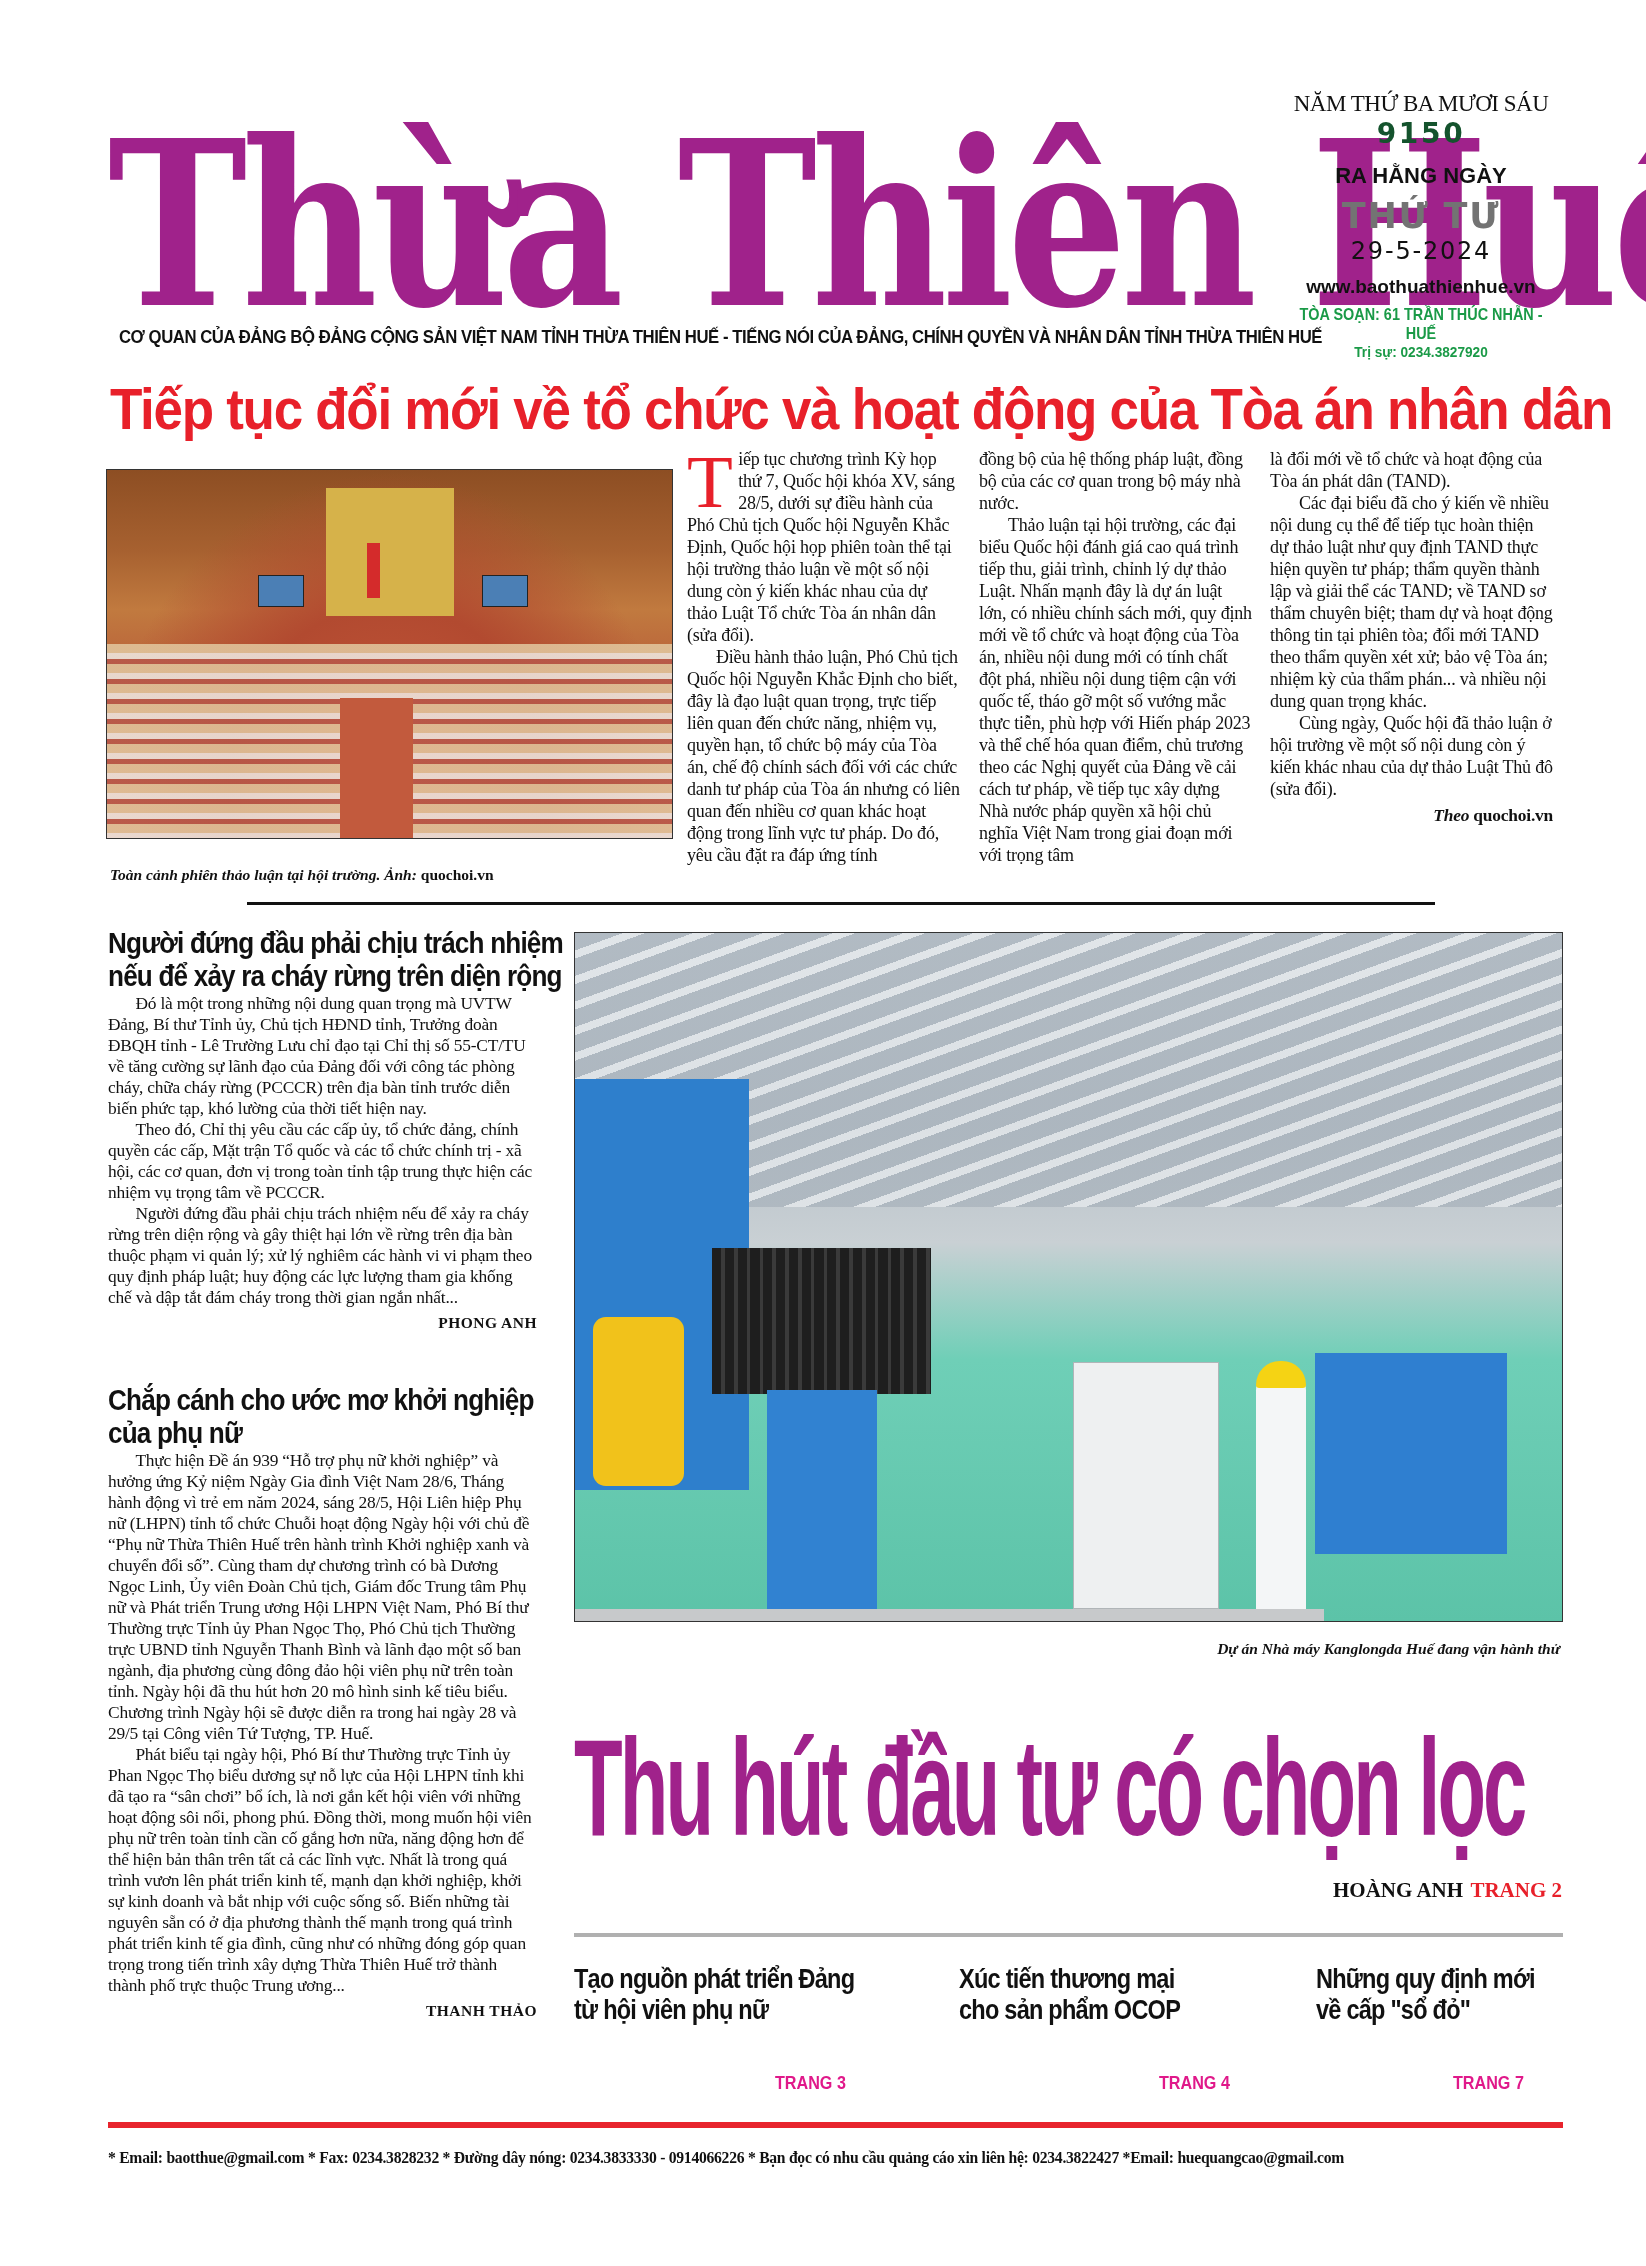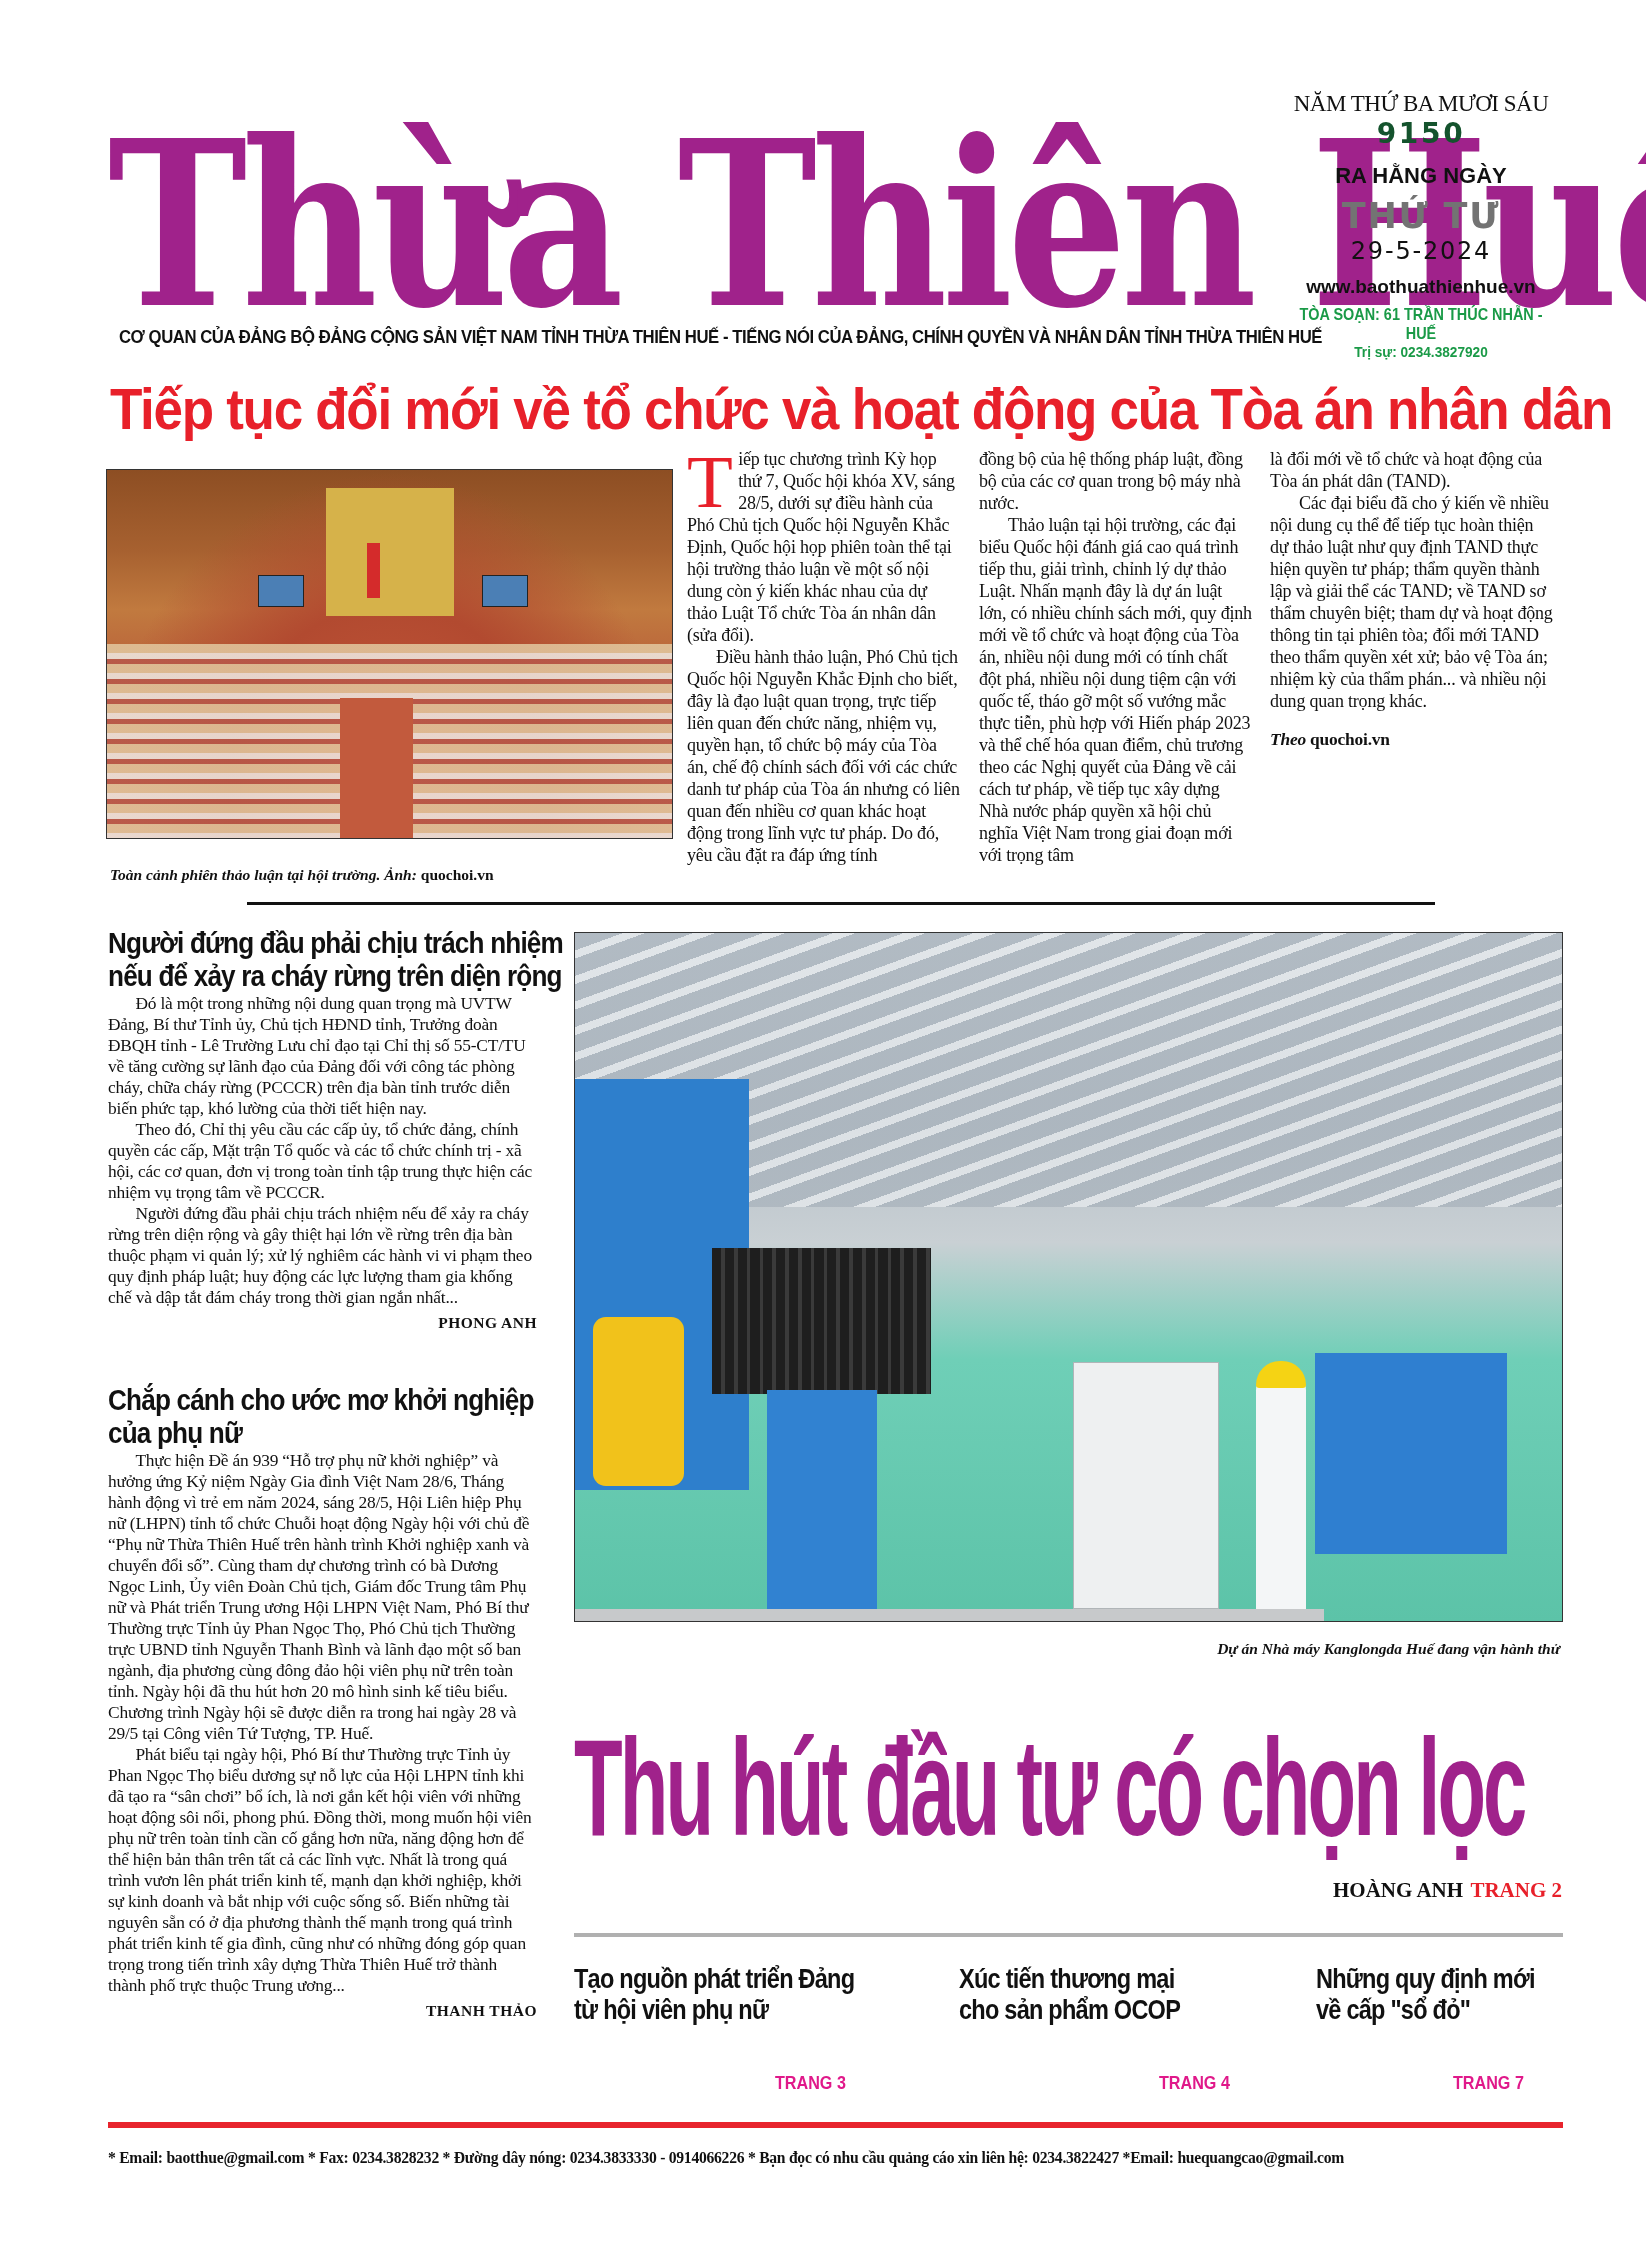--- a/index.html
+++ b/index.html
@@ -56,21 +56,21 @@
   .caption-1 .src { font-style: normal; }
 
   
   .col { font-size: 18px; line-height: 22px; text-align: left; letter-spacing: -0.2px; }
   .col p { text-indent: 29px; }
   .col p.first { text-indent: 0; }
   .dropcap { float: left; font-size: 75px; line-height: 60px; color: #e8202a; margin: 3.7px 5.5px 0 0; font-family: "Liberation Serif", serif; }
   .col-a { left: 687px; top: 448px; width: 274px; }
   .col-b { left: 979px; top: 448px; width: 274px; }
   .col-c { left: 1270px; top: 448px; width: 283px; }
-  .byline-r { font-weight: bold; margin-top: 16px; font-size: 17.4px; }
+  .byline-r { text-align: right; font-weight: bold; margin-top: 4px; font-size: 17.4px; }
   .byline-r i { font-weight: bold; }
 
   .rule-black { left: 247px; top: 902px; width: 1188px; height: 2.7px; background: #111; }
 
   
   .story-title { font-family: "Liberation Sans", sans-serif; font-weight: bold; font-size: 29px; line-height: 33px; letter-spacing: -0.9px; transform: scaleX(0.9); transform-origin: left; white-space: nowrap; }
   .story-body { font-size: 17.4px; line-height: 21px; letter-spacing: -0.2px; }
   .story-body p { text-indent: 27.4px; }
   .author { text-align: right; font-weight: bold; font-size: 15.5px; letter-spacing: 0.5px; margin-top: 5.5px; }
   .story-1 { left: 108px; top: 927px; width: 429px; }
@@ -152,20 +152,21 @@
   <p class="first"><span class="dropcap">T</span><span>iếp tục chương trình Kỳ họp thứ 7, Quốc hội khóa XV, sáng 28/5, dưới sự điều hành của Phó Chủ tịch Quốc hội Nguyễn Khắc Định, Quốc hội họp phiên toàn thể tại hội trường thảo luận về một số nội dung còn ý kiến khác nhau của dự thảo Luật Tổ chức Tòa án nhân dân (sửa đổi).</span></p>
   <p>Điều hành thảo luận, Phó Chủ tịch Quốc hội Nguyễn Khắc Định cho biết, đây là đạo luật quan trọng, trực tiếp liên quan đến chức năng, nhiệm vụ, quyền hạn, tổ chức bộ máy của Tòa án, chế độ chính sách đối với các chức danh tư pháp của Tòa án nhưng có liên quan đến nhiều cơ quan khác hoạt động trong lĩnh vực tư pháp. Do đó, yêu cầu đặt ra đáp ứng tính</p>
 </div>
 <div class="abs col col-b">
   <p class="first">đồng bộ của hệ thống pháp luật, đồng bộ của các cơ quan trong bộ máy nhà nước.</p>
   <p>Thảo luận tại hội trường, các đại biểu Quốc hội đánh giá cao quá trình tiếp thu, giải trình, chỉnh lý dự thảo Luật. Nhấn mạnh đây là dự án luật lớn, có nhiều chính sách mới, quy định mới về tổ chức và hoạt động của Tòa án, nhiều nội dung mới có tính chất đột phá, nhiều nội dung tiệm cận với quốc tế, tháo gỡ một số vướng mắc thực tiễn, phù hợp với Hiến pháp 2023 và thể chế hóa quan điểm, chủ trương theo các Nghị quyết của Đảng về cải cách tư pháp, về tiếp tục xây dựng Nhà nước pháp quyền xã hội chủ nghĩa Việt Nam trong giai đoạn mới với trọng tâm</p>
 </div>
 <div class="abs col col-c">
   <p class="first">là đổi mới về tổ chức và hoạt động của Tòa án phát dân (TAND).</p>
   <p>Các đại biểu đã cho ý kiến về nhiều nội dung cụ thể để tiếp tục hoàn thiện dự thảo luật như quy định TAND thực hiện quyền tư pháp; thẩm quyền thành lập và giải thể các TAND; về TAND sơ thẩm chuyên biệt; tham dự và hoạt động thông tin tại phiên tòa; đổi mới TAND theo thẩm quyền xét xử; bảo vệ Tòa án; nhiệm kỳ của thẩm phán... và nhiều nội dung quan trọng khác.</p>
+  <p>Cùng ngày, Quốc hội đã thảo luận ở hội trường về một số nội dung còn ý kiến khác nhau của dự thảo Luật Thủ đô (sửa đổi).</p>
   <div class="byline-r">
     <i>Theo</i> <span>quochoi.vn</span>
   </div>
 </div>
 
 <div class="abs rule-black"></div>
 
 <div class="abs story-1">
   <div class="story-title">Người đứng đầu phải chịu trách nhiệm</div>
   <div class="story-title">nếu để xảy ra cháy rừng trên diện rộng</div>

